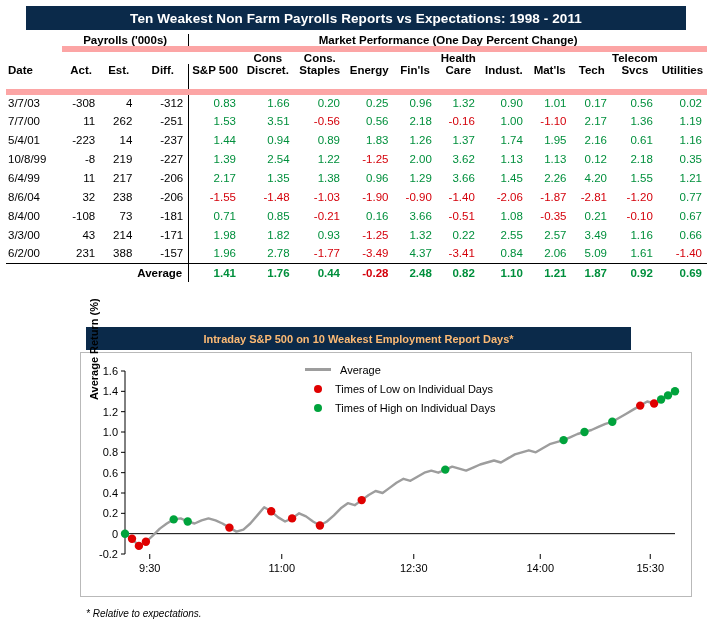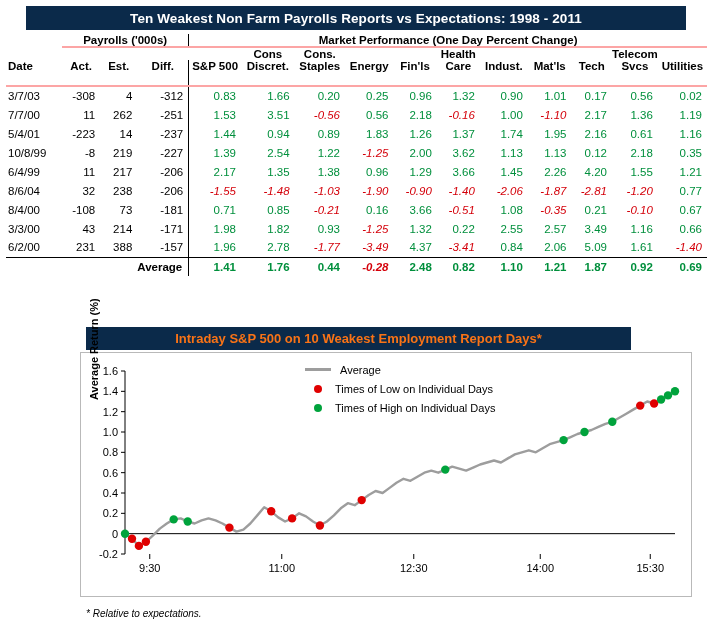--- a/index.html
+++ b/index.html
@@ -23,37 +23,37 @@
 
   
   .tbl{
     position:absolute;left:6px;top:34px;width:701px;
     font-size:11.5px;
   }
   table{border-collapse:collapse;width:100%;}
   th,td{padding:0;font-weight:normal;}
   .grp-head{font-weight:bold;font-size:11.5px;text-align:center;}
   .col-head{font-weight:bold;font-size:11.5px;text-align:center;padding-bottom:13px;}
-  .uline{border-bottom:2px solid #fca5a5;}
+  .uline{border-bottom:6px solid #fca5a5;}
   .date-cell{text-align:left;padding-left:2px;white-space:nowrap;}
   .num{text-align:right;padding-right:5px;white-space:nowrap;}
   .green{color:#008f3c;}
-  .red{color:#d4000a;font-style:italic;}
+  .red{color:#d4000a;}
   .rowh{height:19px;}
   .avg-label{font-weight:bold;text-align:right;padding-right:6px;}
   .avg-val{font-weight:bold;}
   .sep-top td{border-top:1px solid #000;}
   .vline{border-left:1px solid #000;}
 
   
   .chart-title{
     position:absolute;left:86px;top:327px;width:545px;height:23px;
-    background:#0b2a4a;color:#f97316;
+    background:#0b2a4a;color:#fdba74;
     display:flex;align-items:center;justify-content:center;
-    font-size:13px;font-weight:bold;
+    font-size:11px;font-weight:bold;
   }
   .chart-box{
     position:absolute;left:80px;top:352px;width:610px;height:243px;
     border:1px solid #b9b9b9;background:#fff;
   }
   .ylabel{
     position:absolute;left:88px;top:400px;
     transform:rotate(-90deg);transform-origin:left top;
     font-size:11px;font-weight:bold;white-space:nowrap;
   }

